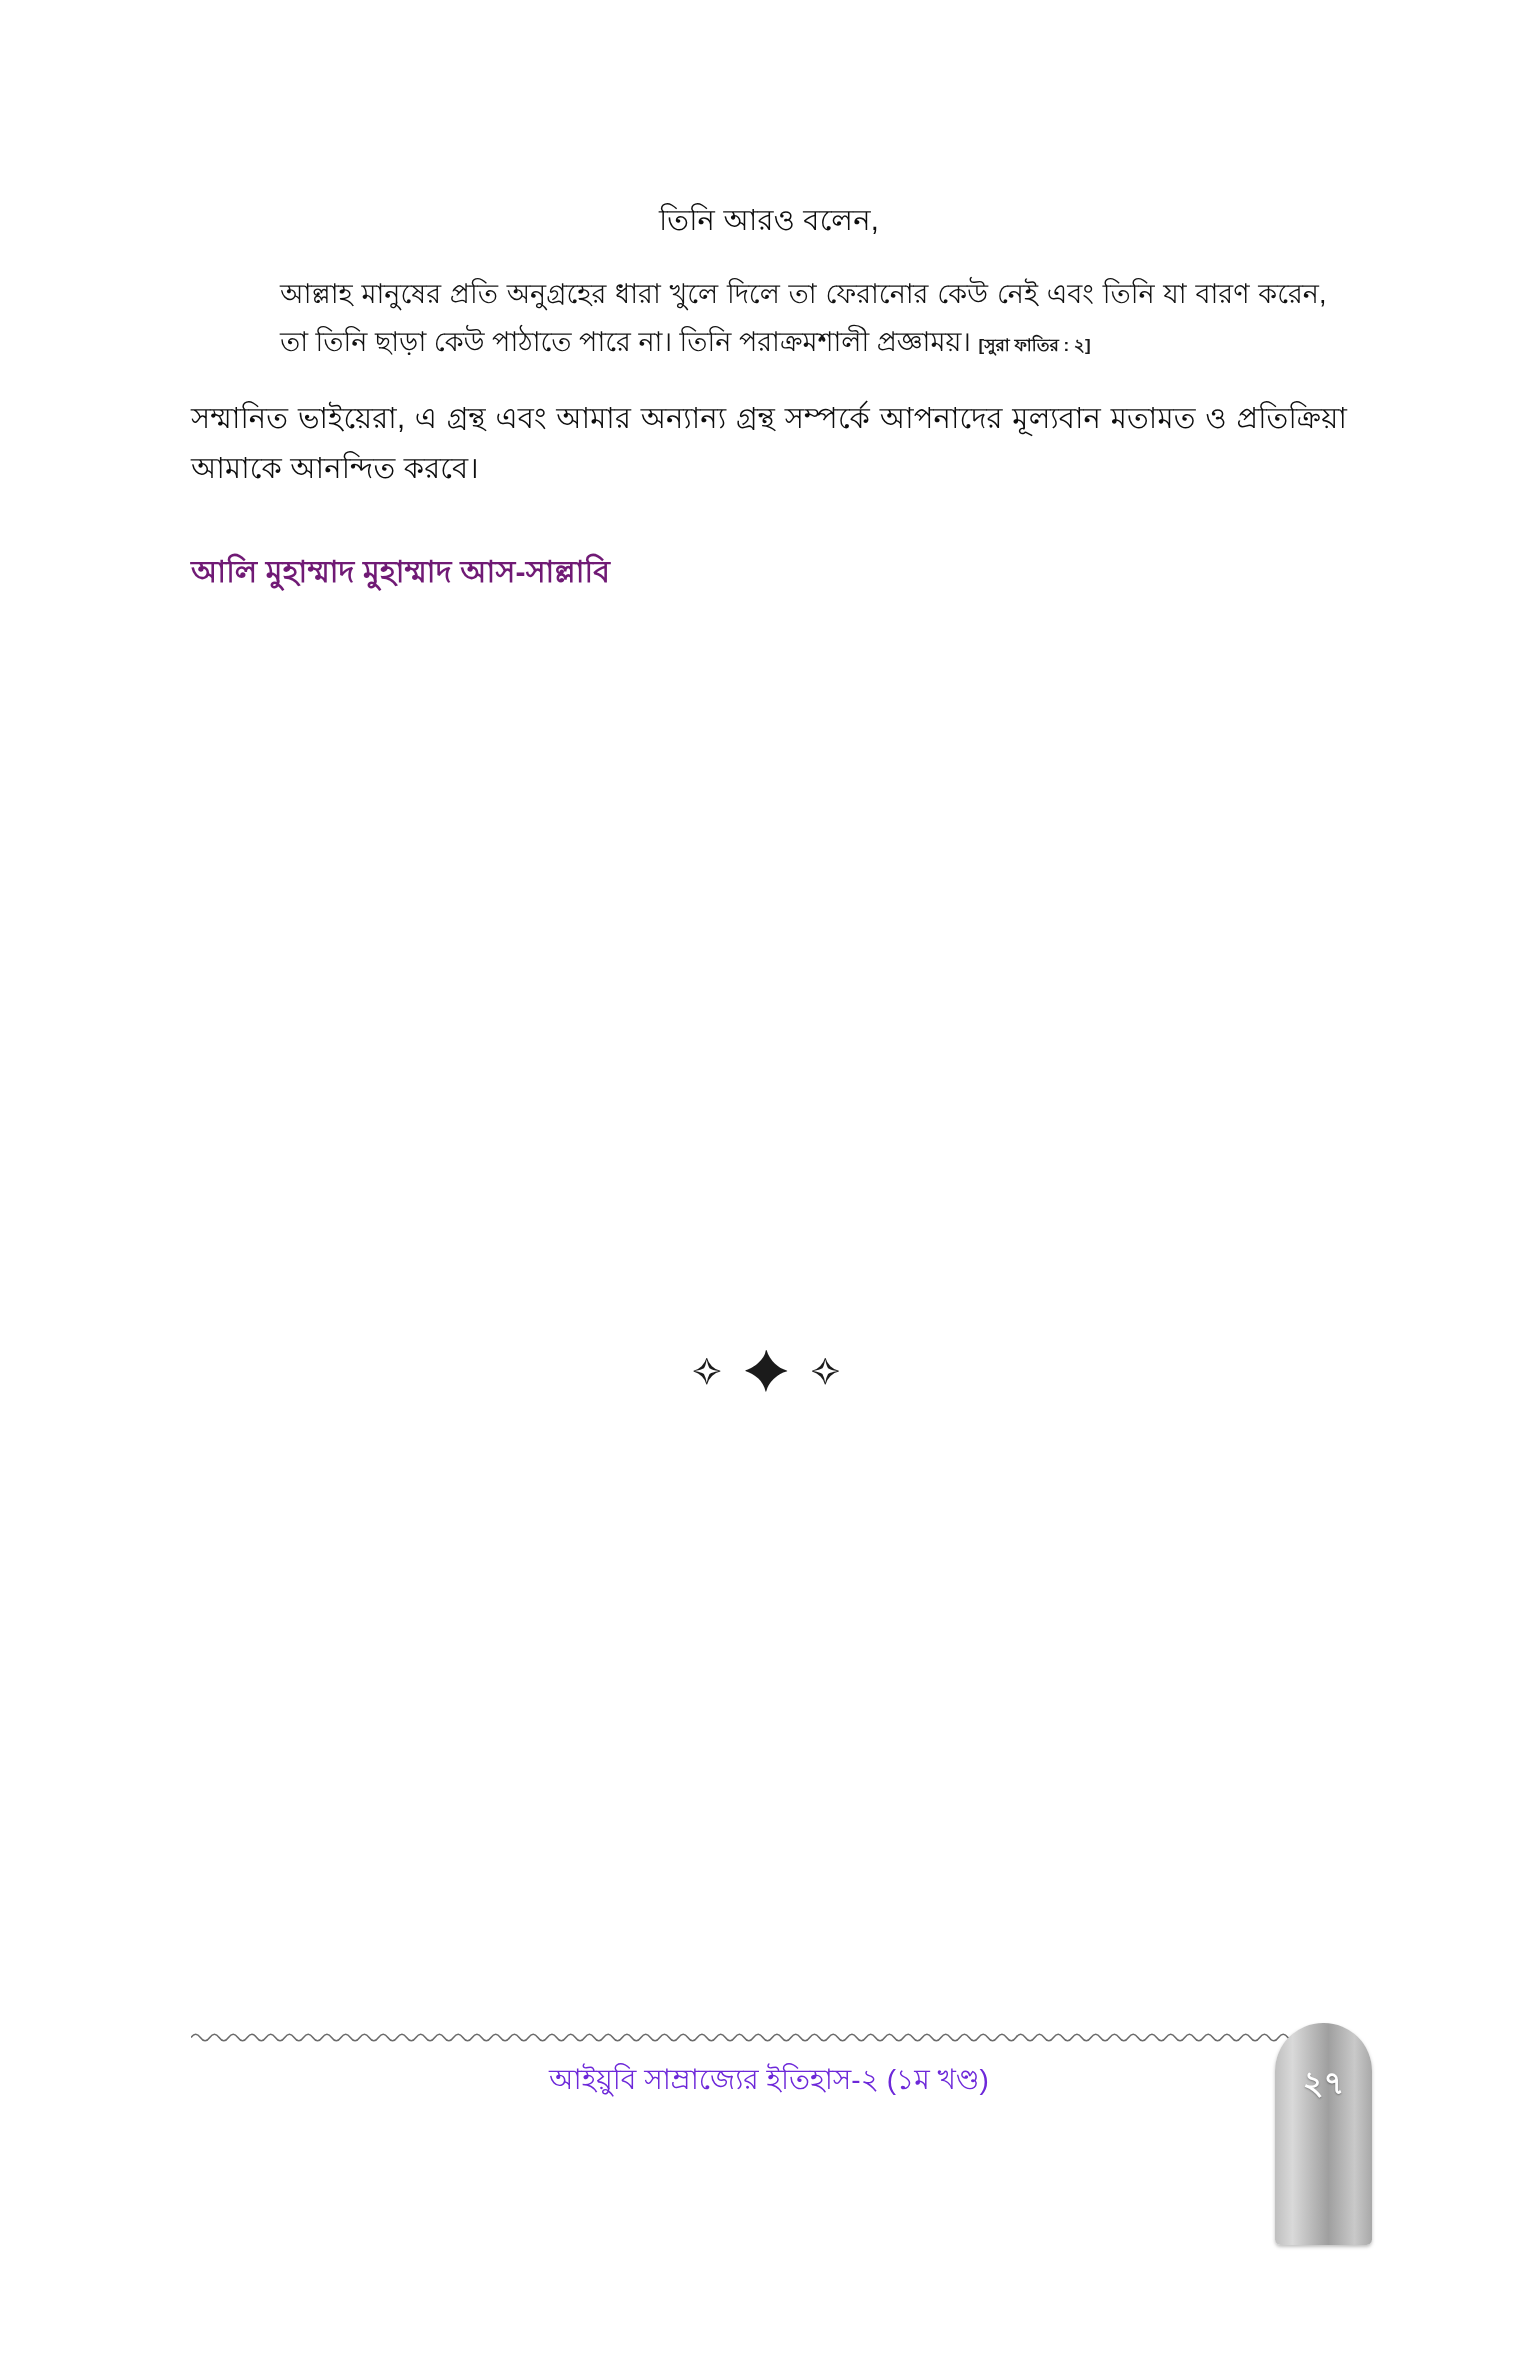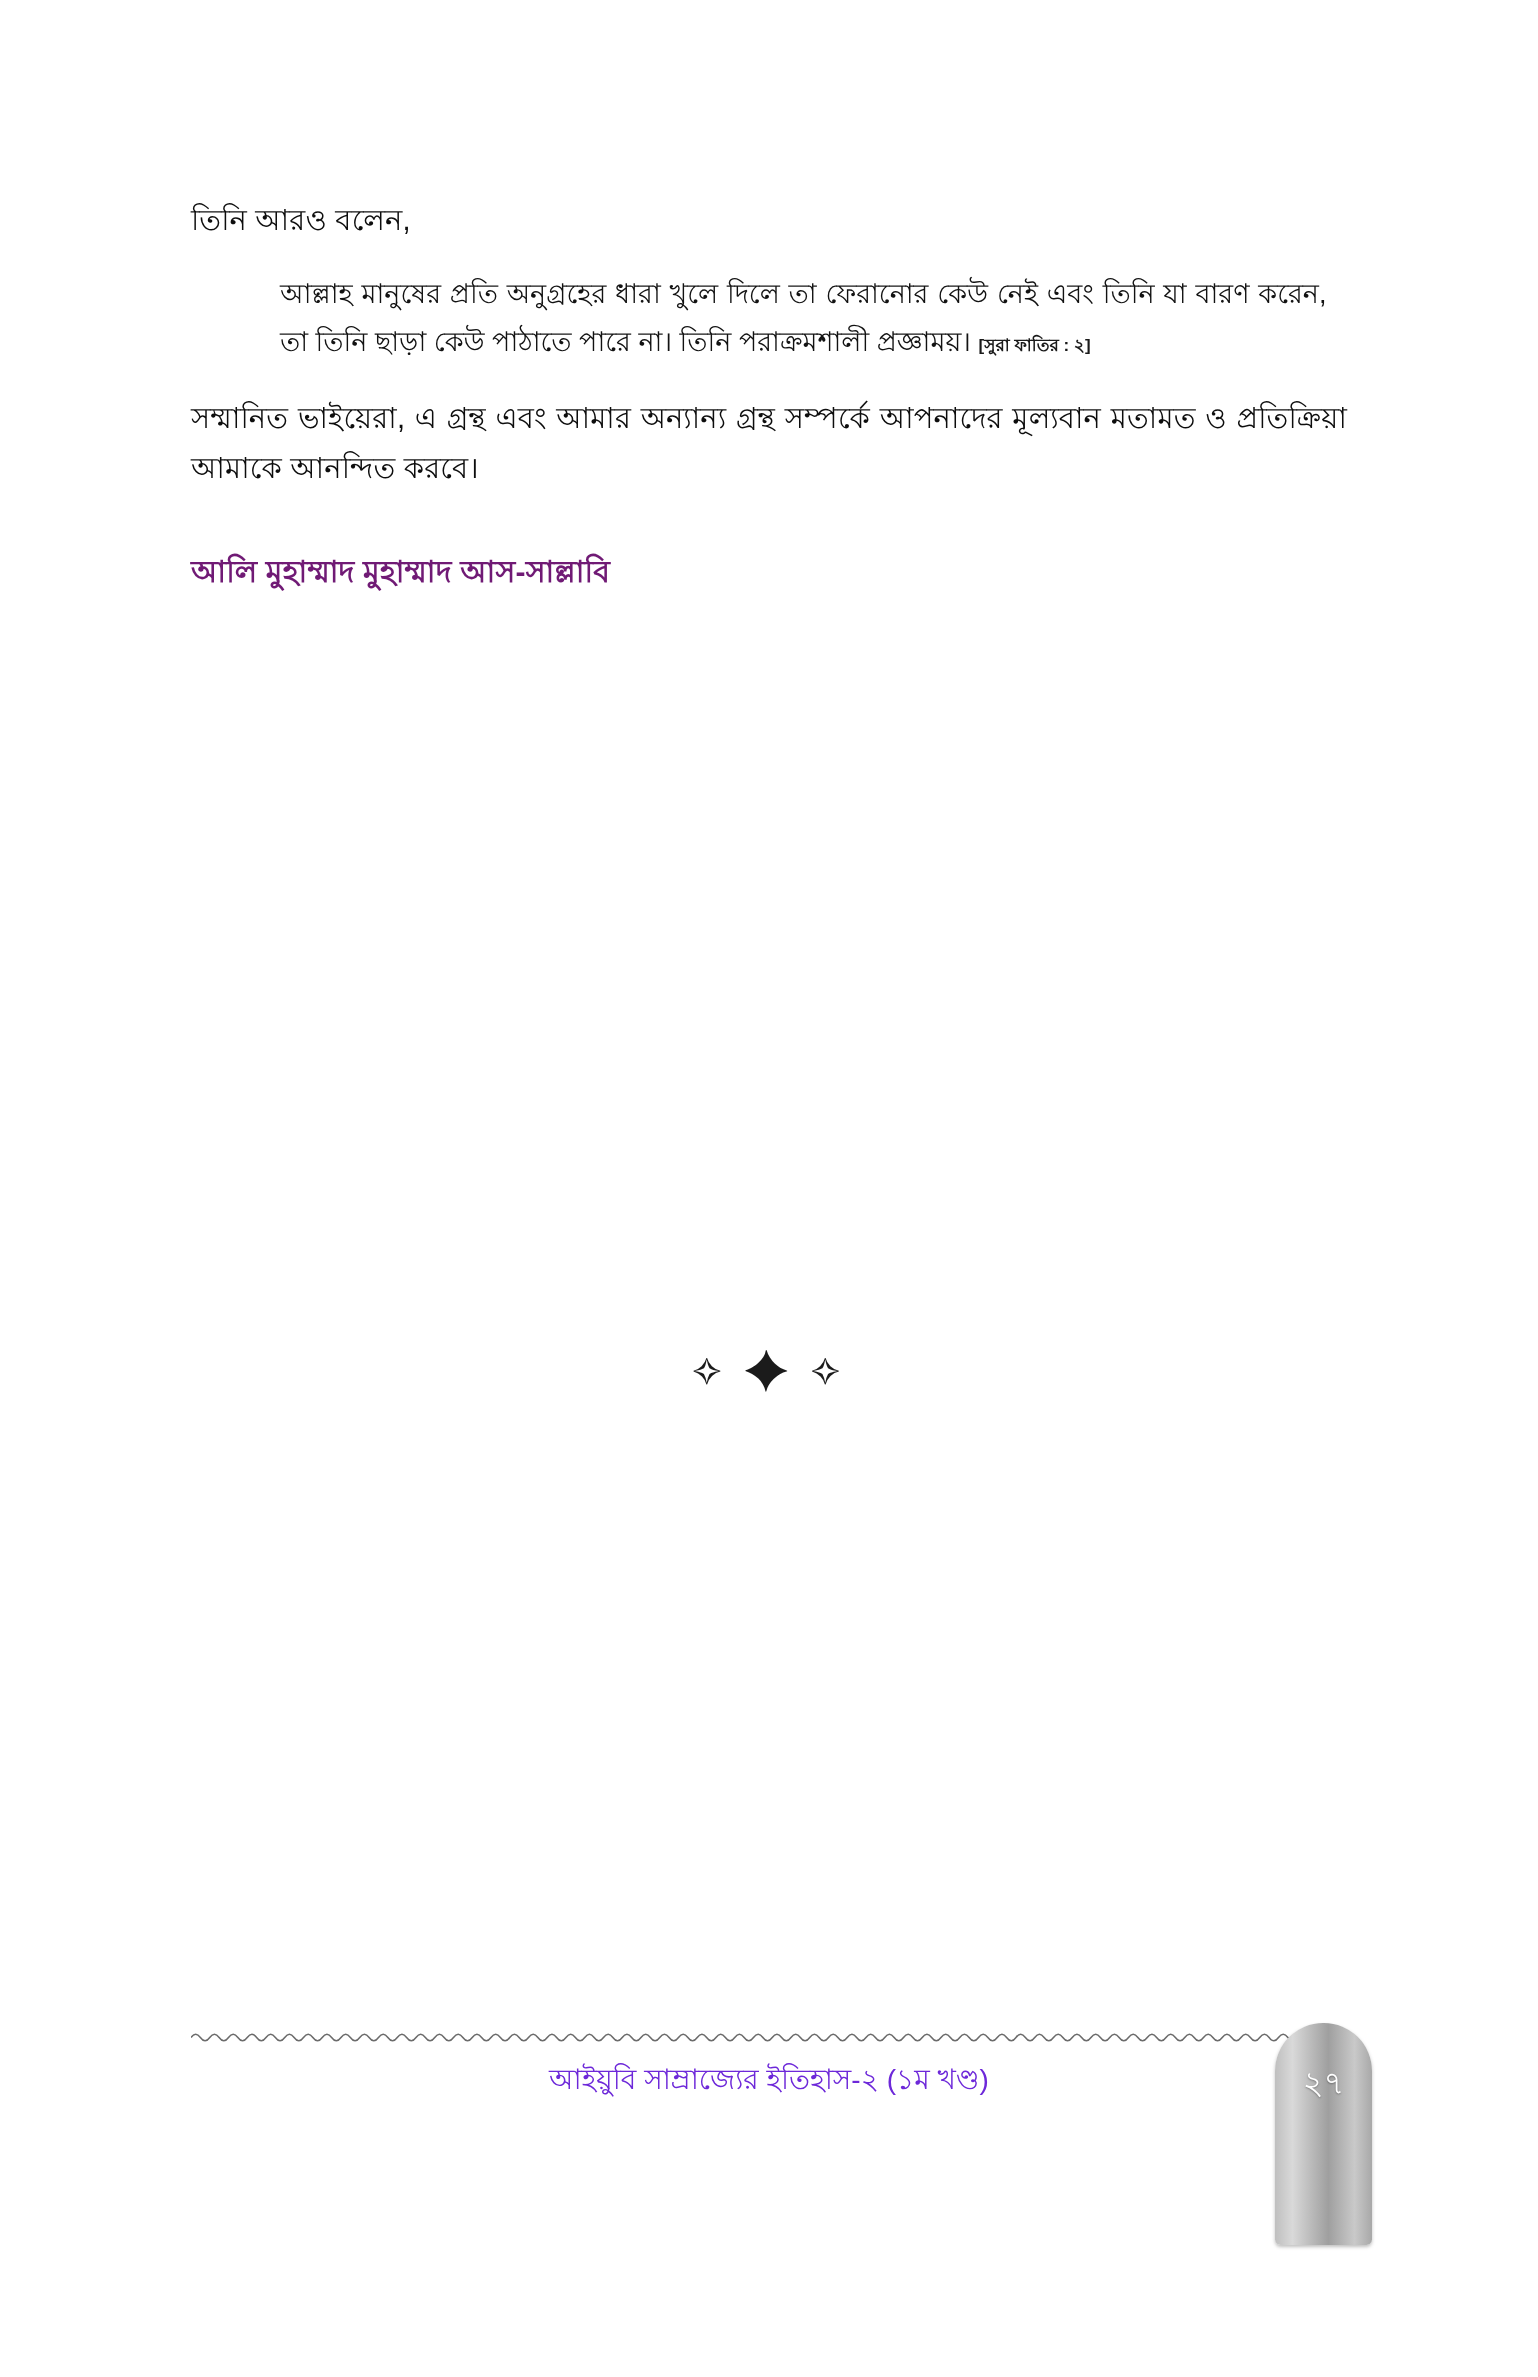--- a/index.html
+++ b/index.html
@@ -33,21 +33,21 @@
     font-size: 29px;
     line-height: 1.72;
     text-align: justify;
     text-justify: inter-word;
     margin: 0 0 20.5px 0;
     color: #0d0d0d;
     letter-spacing: 0.2px;
   }
 
   .para.first {
-    text-align: left;
+    text-align: center;
     margin-bottom: 24px;
   }
 
   .quote-block {
     margin: 0 0 28px 0;
     padding-left: 89px;
     padding-right: 20.5px;
     font-size: 27px;
     line-height: 1.78;
     text-align: justify;
@@ -126,21 +126,21 @@
     box-shadow: 0 1.9px 3.7px rgba(0,0,0,0.25);
   }
 
   .page-number {
     position: absolute;
     right: 166px;
     top: 54px;
     width: 97px;
     text-align: center;
     font-size: 32px;
-    font-weight: normal;
+    font-weight: bold;
     color: #ffffff;
     text-shadow: 0 0.9px 1.9px rgba(0,0,0,0.35);
   }
 </style>
 </head>
 <body>
 
 <div class="page">
 
   <div class="content">

